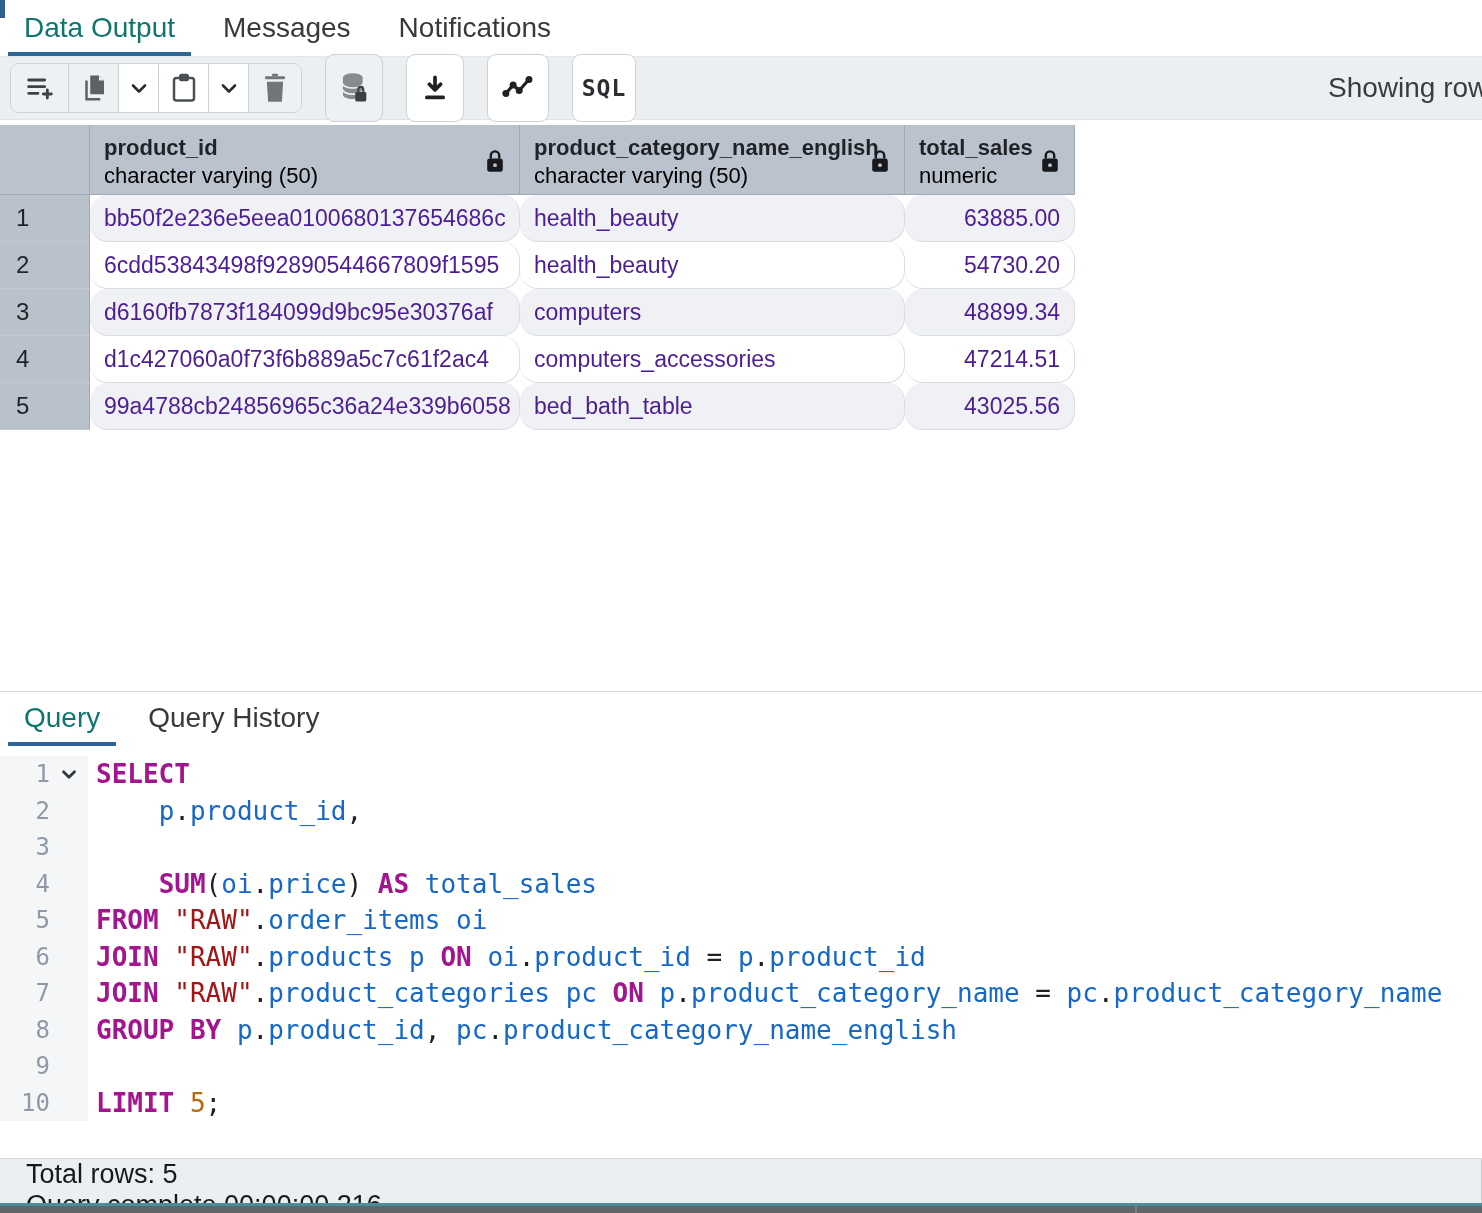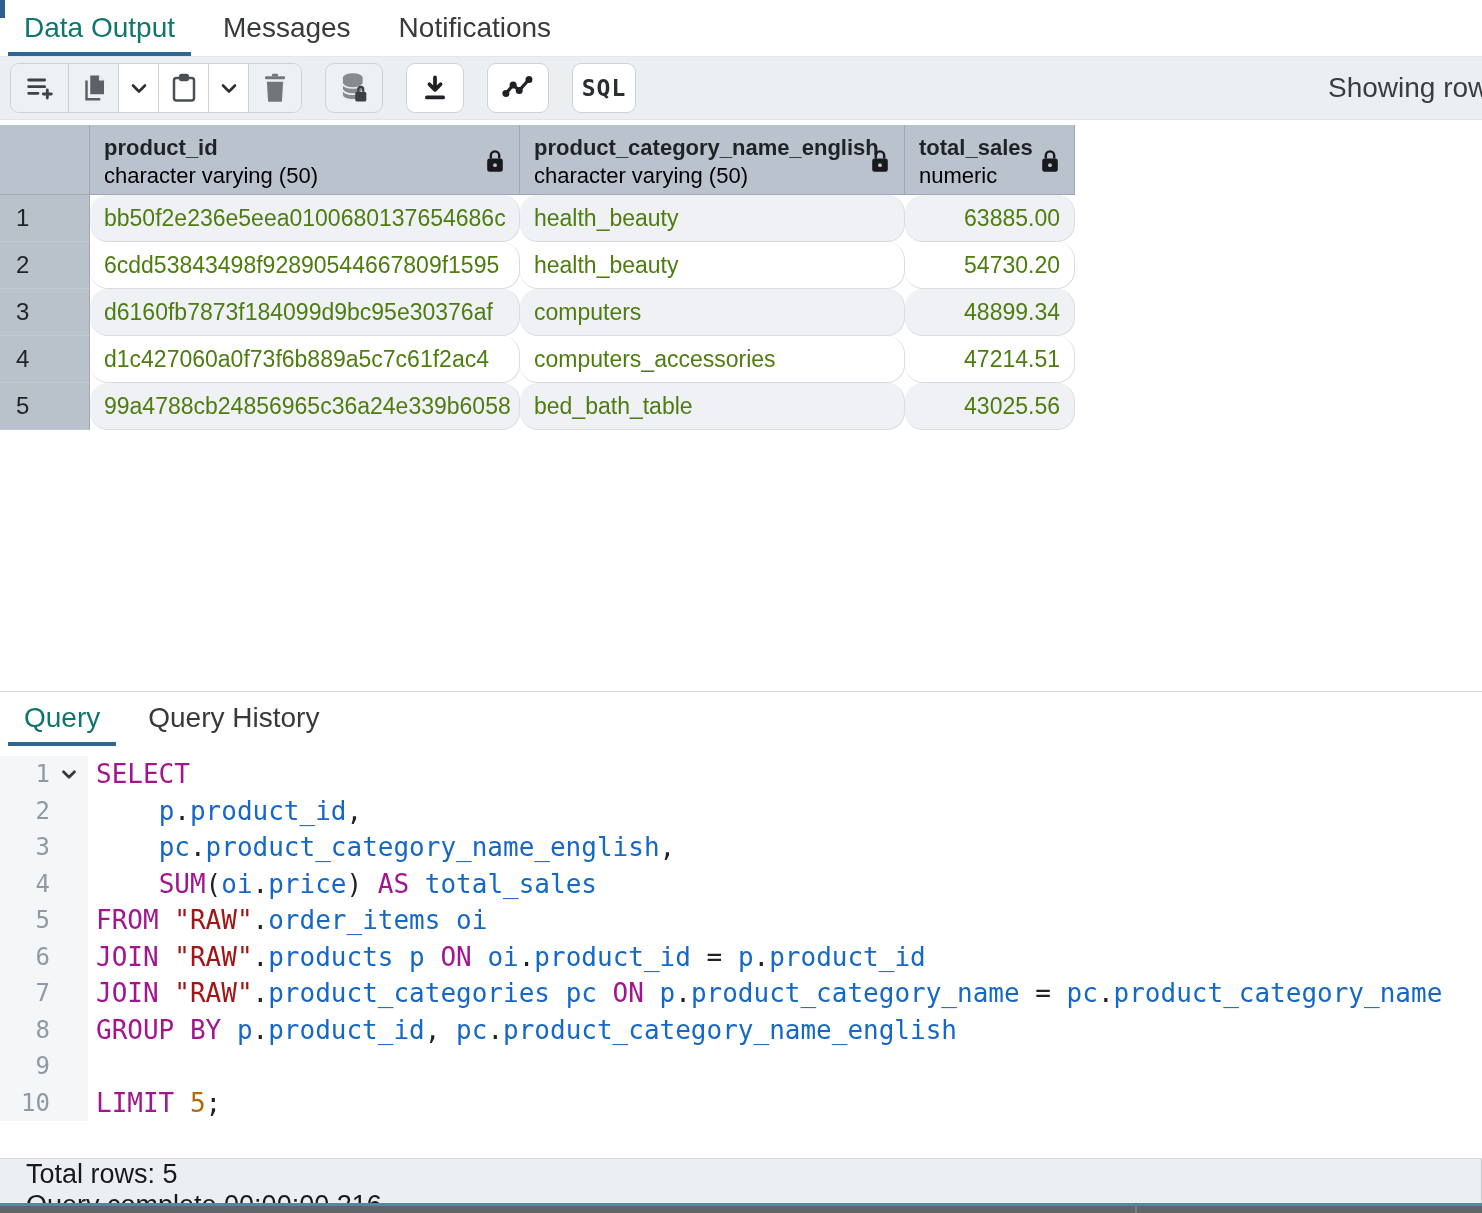--- a/index.html
+++ b/index.html
@@ -21,21 +21,21 @@
 
   
   .toolbar { height:63px; background:#eceff2; border-bottom:1px solid #e0e4e8;
     display:flex; align-items:center; padding:0 10px; position:relative; }
   .btn-group { display:flex; height:50px; border:1px solid #ccd2d8; border-radius:9px;
     overflow:hidden; background:#eef1f4; }
   .tbtn { display:flex; align-items:center; justify-content:center; height:100%;
     border-right:1px solid #ccd2d8; background:#eef1f4; }
   .tbtn:last-child { border-right:none; }
   .tbtn.white { background:#fff; }
-  .btn-solo { display:flex; align-items:center; justify-content:center; height:50px;
+  .btn-solo { display:flex; align-items:center; justify-content:center; height:68px;
     border:1px solid #ccd2d8; border-radius:9px; background:#fff; margin-left:23px; }
   .btn-solo.gray { background:#eef1f4; }
   .sql-label { font-size:23px; font-weight:bold; color:#2b2e31; letter-spacing:1px;
     font-family:"DejaVu Sans Mono", monospace; }
   .showing-rows { position:absolute; left:1328px; top:50%; transform:translateY(-50%);
     font-size:28px; color:#3a3d40; white-space:nowrap; }
 
   
   .grid-gap { height:5px; background:#fff; }
   .grid { width:1076px; }
@@ -44,39 +44,39 @@
     padding:8px 12px 6px 14px; position:relative; }
   .gh-corner { width:90px; }
   .gh-name { font-size:22px; font-weight:bold; color:#1f2328; line-height:30px; white-space:nowrap; }
   .gh-type { font-size:22px; color:#000000; line-height:26px; white-space:nowrap; }
   .gh-lock { position:absolute; right:14px; top:24px; }
   .col1 { width:430px; } .col2 { width:385px; } .col3 { width:170px; }
   .grid-row { display:flex; height:47px; }
   .rn { width:90px; background:#b9c1cb; border-right:1px solid #9fa8b3;
     border-bottom:1px solid #c3c9d1; display:flex; align-items:center;
     padding-left:16px; font-size:24px; color:#1f2328; }
-  .cell { padding:12px 14px; display:flex; align-items:center; font-size:23px; color:#4d7c0f;
+  .cell { padding:12px 14px; display:flex; align-items:center; font-size:23px; color:#4c1d95;
     border-right:1px solid #d9dde2; border-bottom:1px solid #d9dde2; background:#fff;
     white-space:nowrap; overflow:hidden;border-radius:18px; }
   .row-odd .cell { background:#eff1f5; }
   .cell.numeric { justify-content:flex-end; }
 
   .result-spacer { height:261px; background:#fff; }
   .panel-divider { height:1px; background:#d4d8dc; }
 
   
   .editor { height:412px; background:#fff; padding-top:10px; overflow:hidden; }
   .line { display:flex; height:36.5px; line-height:36.5px;
     font-family:"DejaVu Sans Mono", monospace; }
   .ln { width:50px; text-align:right; color:#8f9aa6; font-size:24px; flex:none;
     background:#f4f6f7; }
   .fold { width:38px; flex:none; background:#f4f6f7; display:flex; align-items:center;
     justify-content:center; }
   .code { padding-left:8px; font-size:26px; white-space:pre; color:#1f2124; }
-  .code .k { color:#a3158f; font-weight:normal; }
+  .code .k { color:#a3158f; font-weight:bold; }
   .code .i { color:#1668c7; }
   .code .s { color:#a31515; }
   .code .n { color:#b5690a; }
 
   
   .statusbar { height:45px; background:#eceff2; border-top:1px solid #d6dade;
     display:flex; align-items:stretch; font-size:27px; color:#17191c;flex-direction:column; }
   .status-item { display:flex; align-items:center; padding:0 26px;
     border-right:1px solid #c8cdd3; white-space:nowrap; }
   .status-fill { flex:1; }
@@ -284,21 +284,20 @@
         <span class="code"><span class="k">SELECT</span></span>
       </div>
       <div class="line">
         <span class="ln">2</span>
         <span class="fold"></span>
         <span class="code"><span>    </span><span class="i">p</span><span>.</span><span class="i">product_id</span><span>,</span></span>
       </div>
       <div class="line">
         <span class="ln">3</span>
         <span class="fold"></span>
-        <span class="code"><span>    </span><span class="i">pc</span><span>.</span><span class="i">product_category_name_english</span><span>,</span></span>
       </div>
       <div class="line">
         <span class="ln">4</span>
         <span class="fold"></span>
         <span class="code"><span>    </span><span class="k">SUM</span><span>(</span><span class="i">oi</span><span>.</span><span class="i">price</span><span>) </span><span class="k">AS</span><span> </span><span class="i">total_sales</span></span>
       </div>
       <div class="line">
         <span class="ln">5</span>
         <span class="fold"></span>
         <span class="code"><span class="k">FROM</span><span> </span><span class="s">"RAW"</span><span>.</span><span class="i">order_items</span><span> </span><span class="i">oi</span></span>

